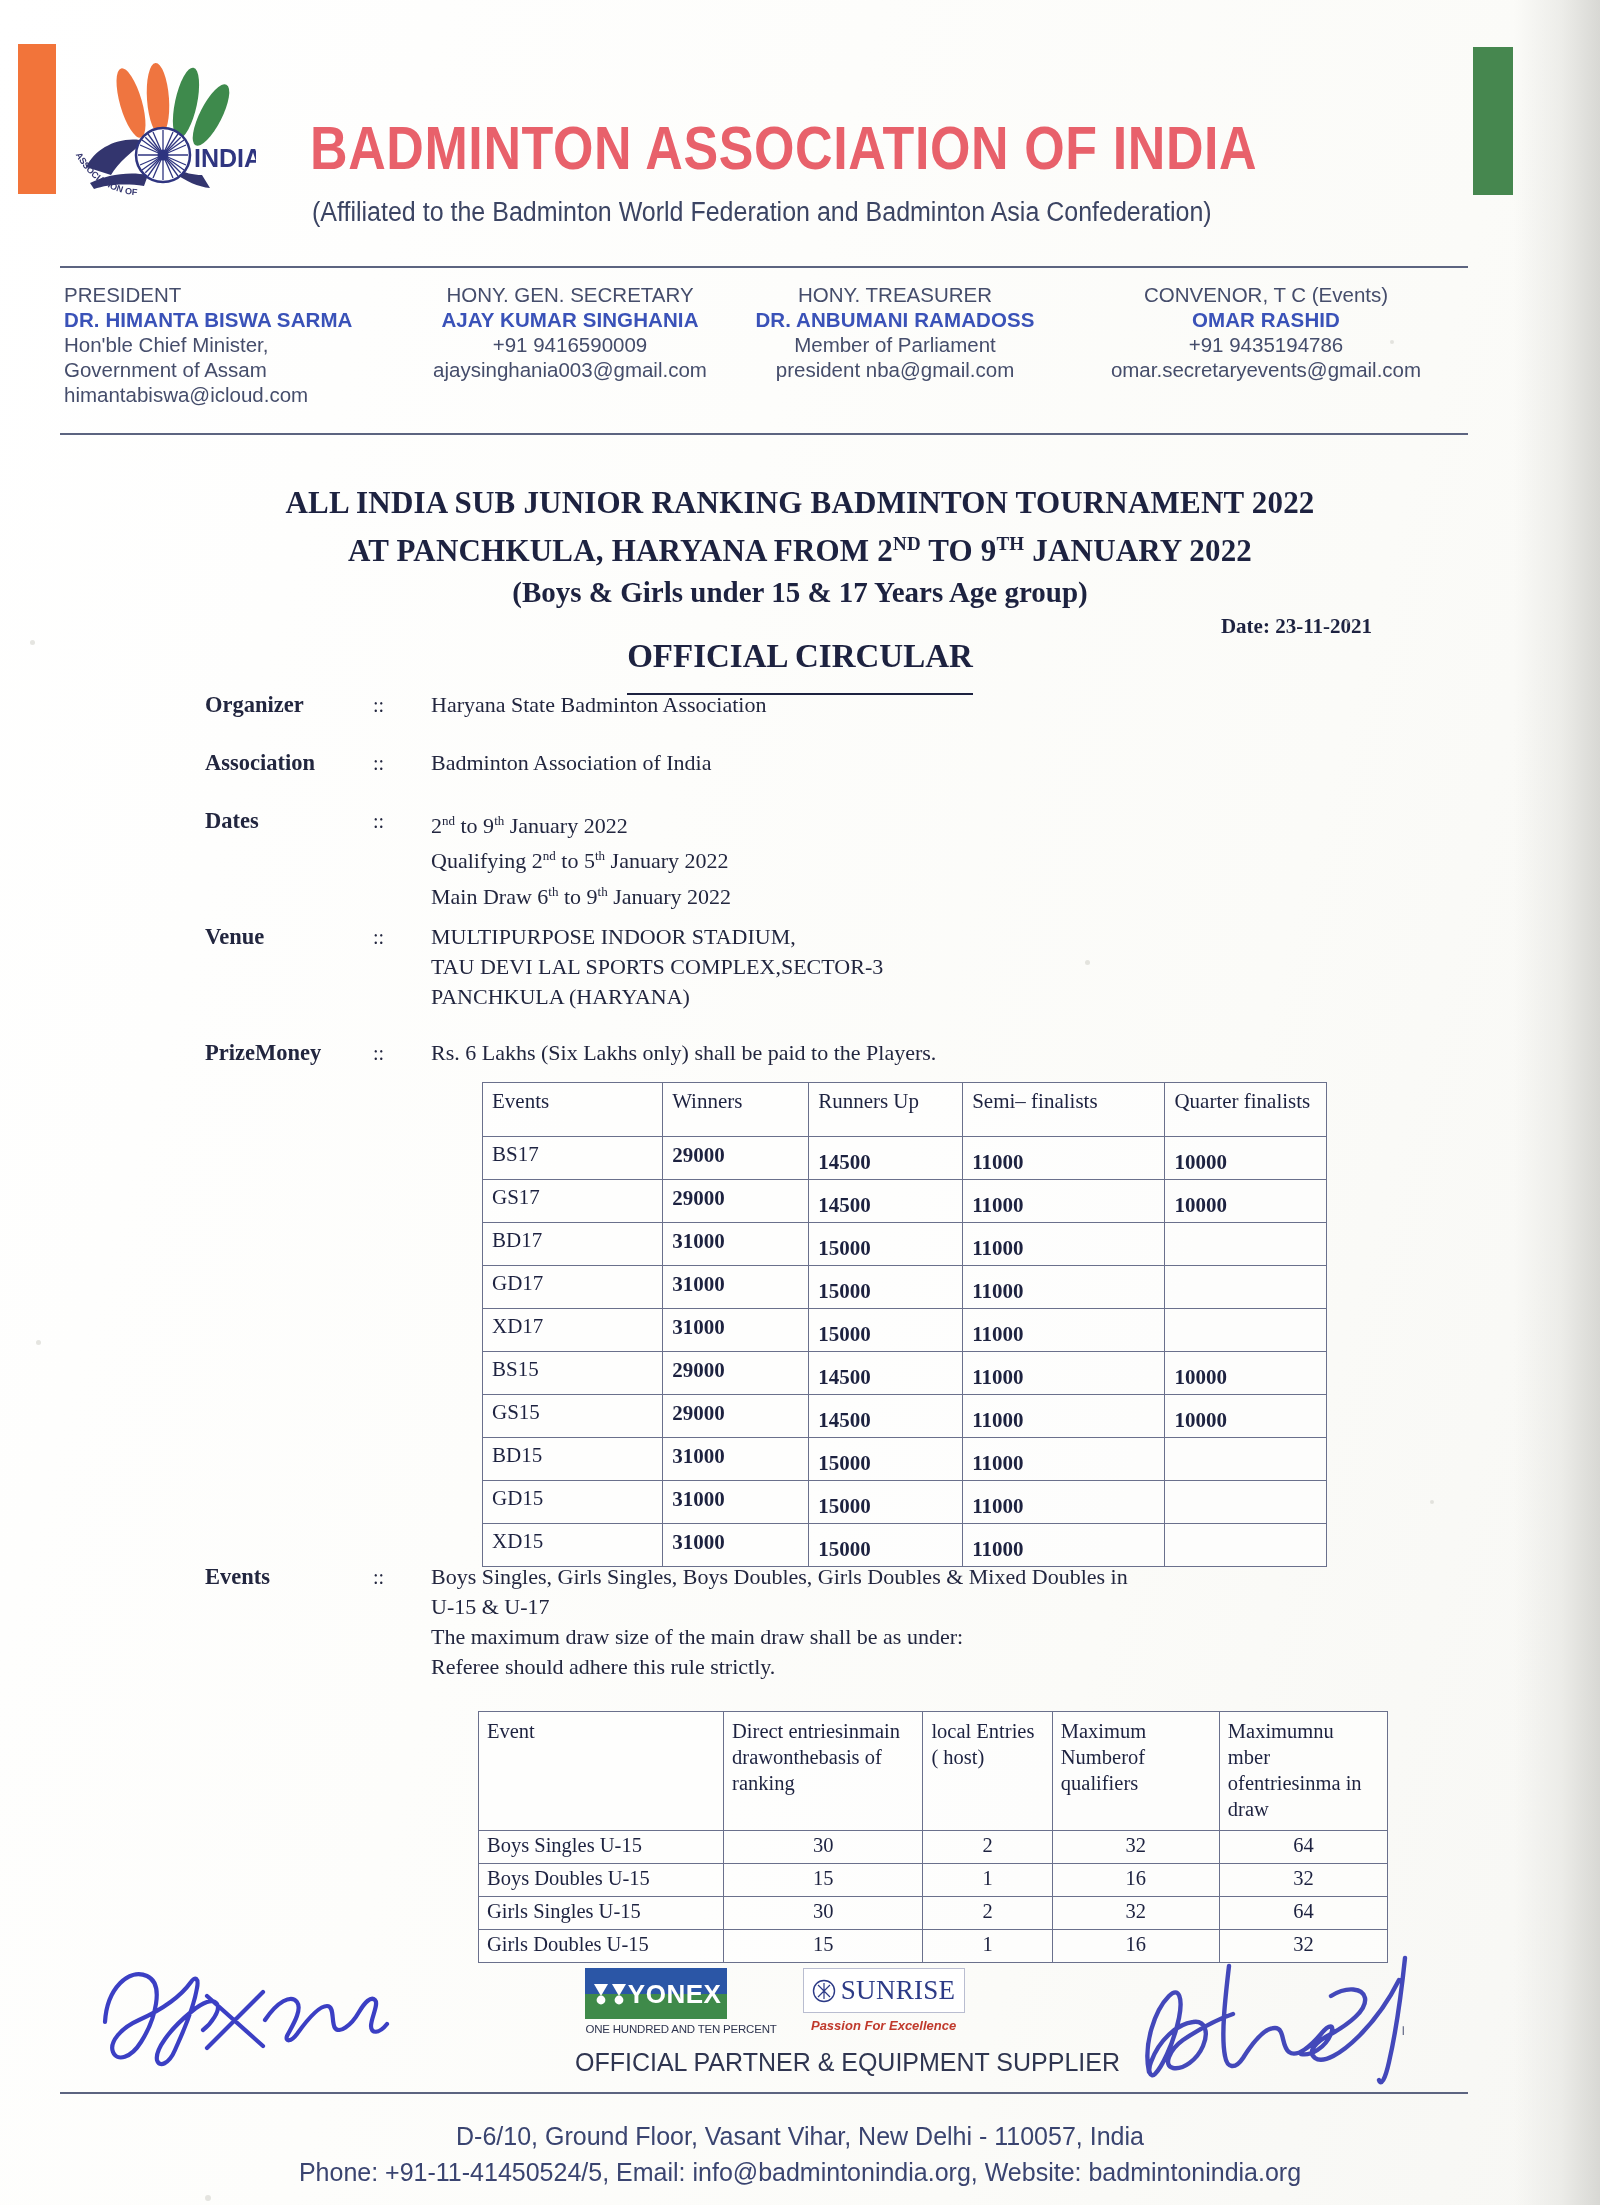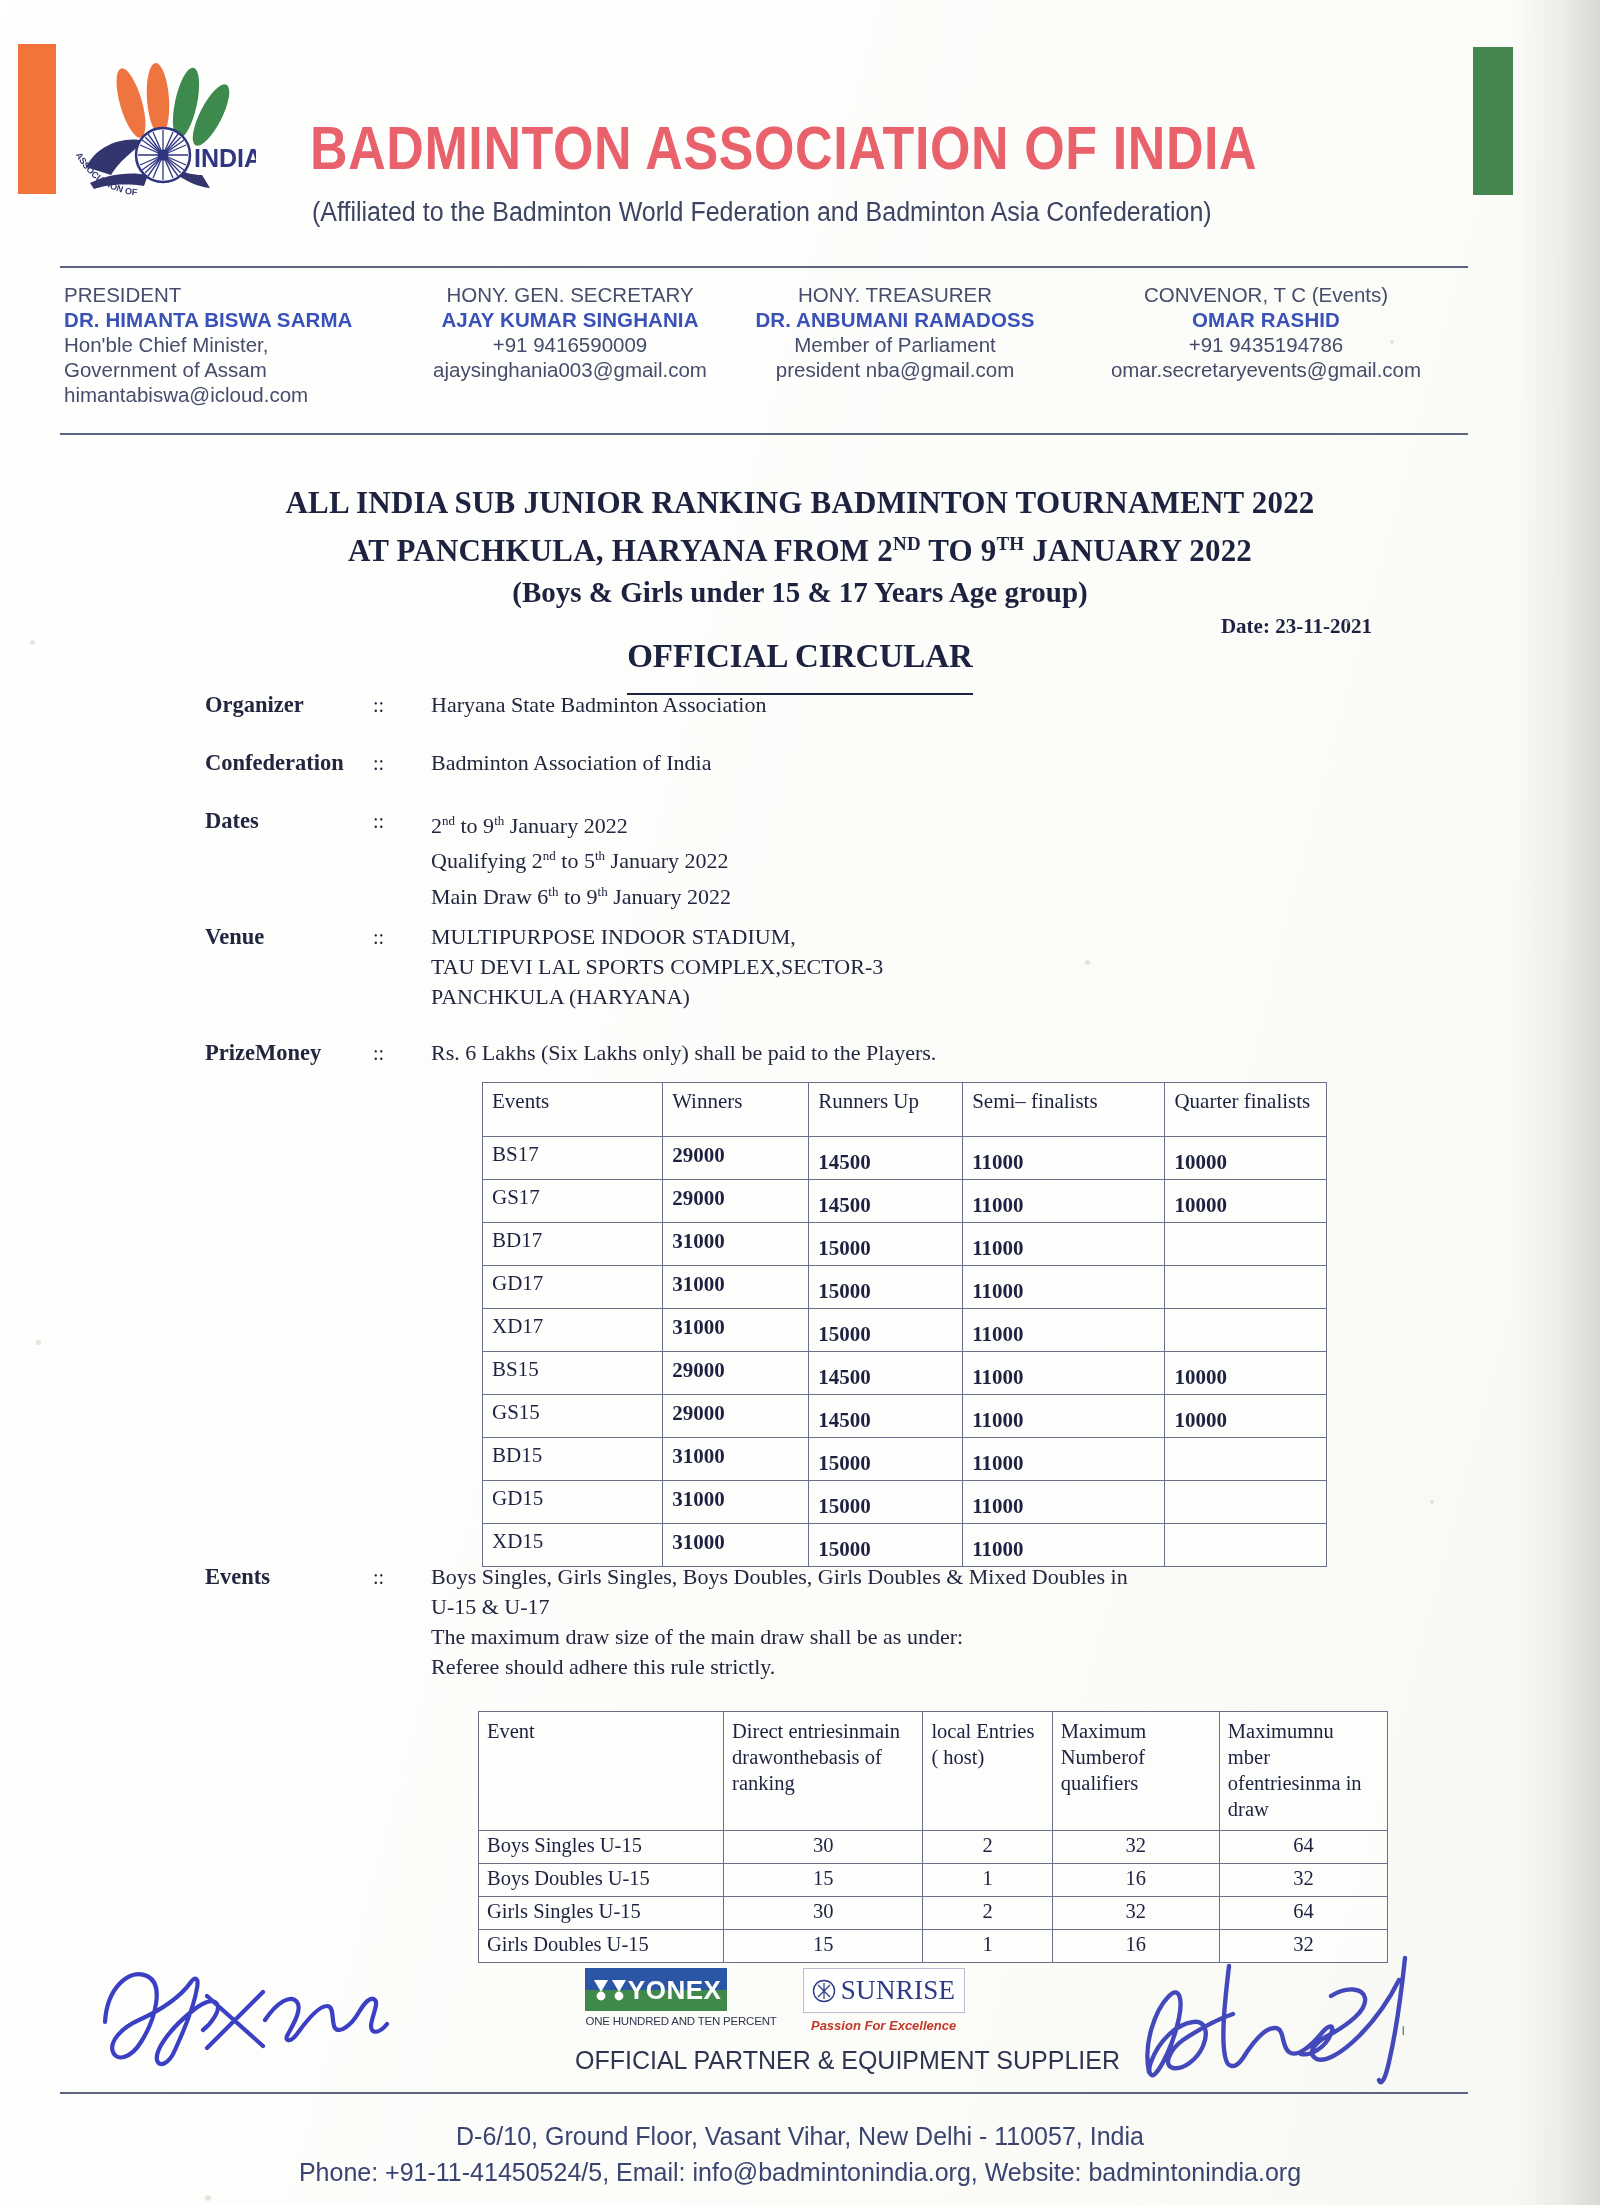--- a/index.html
+++ b/index.html
@@ -251,21 +251,21 @@
     width: 330px; height: 145px;
   }
   .sponsors {
     position: absolute;
     left: 575px; top: 1968px;
     width: 400px;
     text-align: center;
   }
   .sp-logos { display: flex; gap: 26px; justify-content: center; align-items: flex-start; }
   .yonex-box {
-    width: 142px; height: 43px;
+    width: 142px; height: 51px;
     position: relative;
     overflow: hidden;
   }
   .yonex-top { position: absolute; left:0; top:0; width:100%; height:50%; background:#2b56a6; }
   .yonex-bot { position: absolute; left:0; top:50%; width:100%; height:50%; background:#3f8a4a; }
   .yonex-word {
     position: absolute; right: 6px; top: 50%;
     transform: translateY(-50%);
     font-family: "Liberation Sans", sans-serif;
     font-weight: bold; font-size: 26px; color: #ffffff;
@@ -429,21 +429,21 @@
     <span>OFFICIAL CIRCULAR</span>
   </div>
 
   <div class="field" style="left:205px; top:690px;">
     <div class="f-label">Organizer</div>
     <div class="f-colon">::</div>
     <div class="f-value">Haryana State Badminton Association</div>
   </div>
 
   <div class="field" style="left:205px; top:748px;">
-    <div class="f-label">Confederation</div>
+    <div class="f-label">Association</div>
     <div class="f-colon">::</div>
     <div class="f-value">Badminton Association of India</div>
   </div>
 
   <div class="field" style="left:205px; top:806px;">
     <div class="f-label">Dates</div>
     <div class="f-colon">::</div>
     <div class="f-value">
       <div><span>2</span><sup>nd</sup><span> to 9</span><sup>th</sup><span> January 2022</span></div>
       <div><span>Qualifying 2</span><sup>nd</sup><span> to 5</span><sup>th</sup><span> January 2022</span></div>

